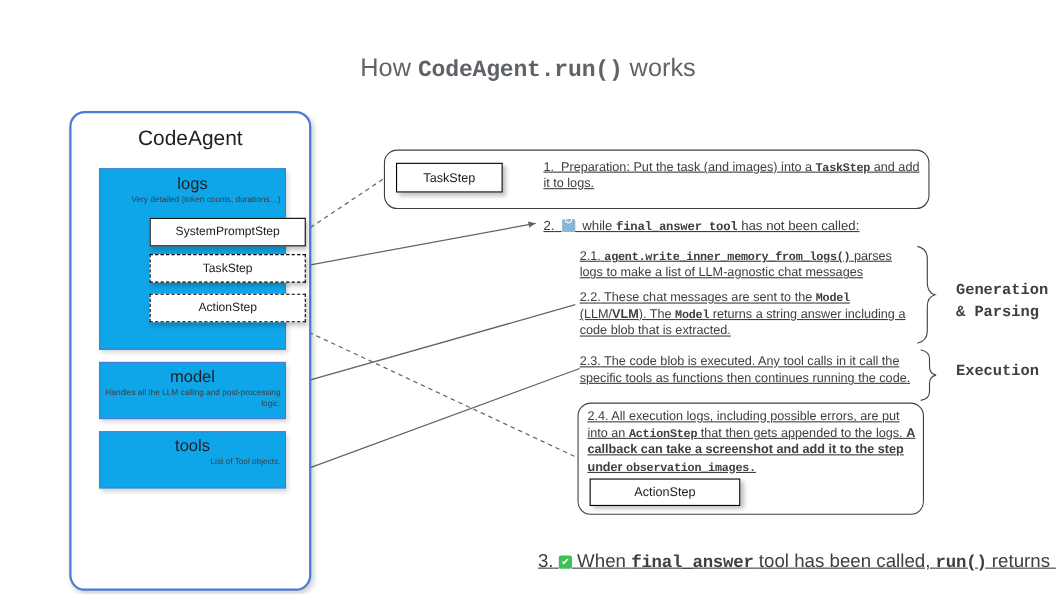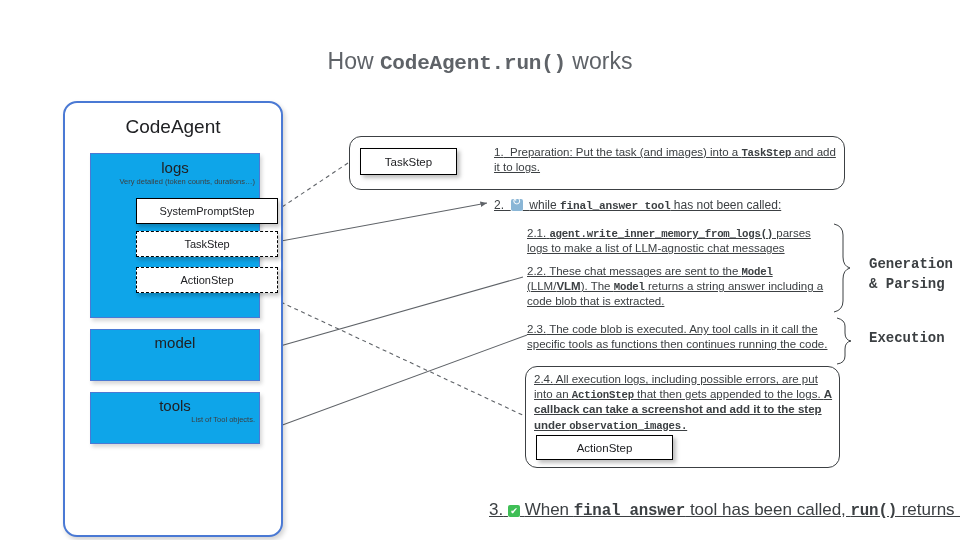--- a/index.html
+++ b/index.html
@@ -157,20 +157,21 @@
   <div class="blue-box" id="logs-box">
     <div class="box-title">logs</div>
     <div class="box-sub">Very detailed (token counts, durations…)</div>
     <div class="step-chip solid-chip" id="chip-systemprompt">SystemPromptStep</div>
     <div class="step-chip dashed-chip" id="chip-taskstep">TaskStep</div>
     <div class="step-chip dashed-chip" id="chip-actionstep">ActionStep</div>
   </div>
 
   <div class="blue-box" id="model-box">
     <div class="box-title">model</div>
+    <div class="box-sub">Handles all the LLM calling and post-processing logic.</div>
   </div>
 
   <div class="blue-box" id="tools-box">
     <div class="box-title">tools</div>
     <div class="box-sub">List of Tool objects.</div>
   </div>
 </div>
 
 <div class="round-panel" id="panel-step1"></div>
 <div class="big-chip" id="chip-taskstep-big">TaskStep</div>

